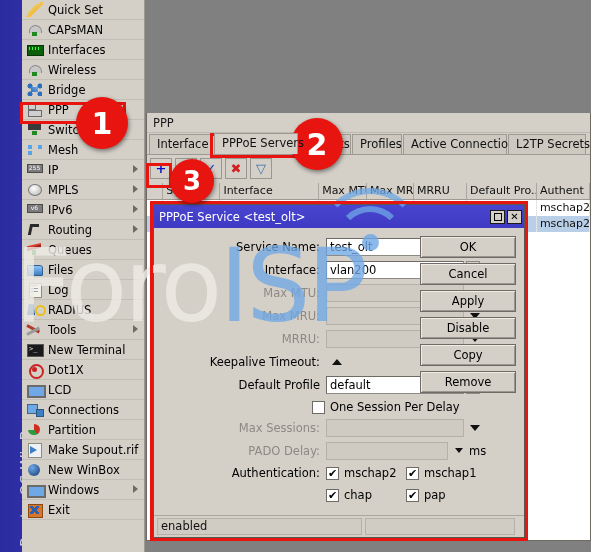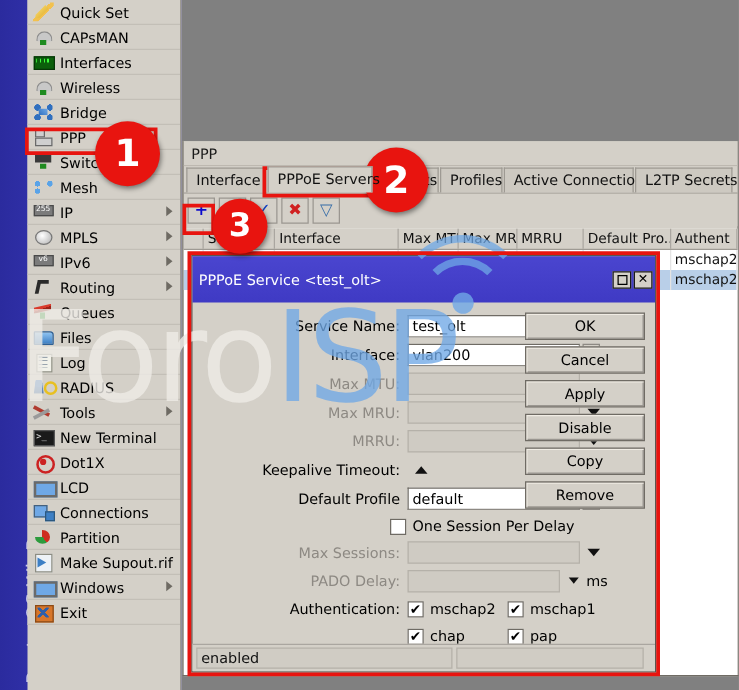--- a/index.html
+++ b/index.html
@@ -215,21 +215,21 @@
         white-space: nowrap; overflow: hidden; color: #111; }
 
   
   #dlg {
     position: absolute; left: 153px; top: 204px; width: 372px; height: 334px;
     background: #d4d0c8;
     border: 1px solid #5a5650;
     box-shadow: 1px 1px 0 rgba(0,0,0,.25);
   }
   #dlg-title {
-    height: 37px;
+    height: 23px;
     background: linear-gradient(to bottom,#4a45cf,#3f3ac4);
     color: #fff; font-size: 11.5px;
     display: flex; align-items: center;
     padding: 0 2px 0 5px;
   }
   #dlg-title .t { flex: 1; }
   .tb-btn {
     width: 15px; height: 14px; margin-left: 2px;
     background: #d4d0c8; border: 1px solid #1a1a1a;
     display: flex; align-items: center; justify-content: center;
@@ -414,20 +414,24 @@
           <span class="ico ic-meta"></span>
           <span class="lbl">Connections</span>
         </div>
         <div class="mi">
           <span class="ico ic-part"></span>
           <span class="lbl">Partition</span>
         </div>
         <div class="mi">
           <span class="ico ic-supout"></span>
           <span class="lbl">Make Supout.rif</span>
+        </div>
+        <div class="mi">
+          <span class="ico ic-winbox"></span>
+          <span class="lbl">New WinBox</span>
         </div>
         <div class="mi">
           <span class="ico ic-windows"></span>
           <span class="lbl">Windows</span>
           <span class="arw"></span>
         </div>
         <div class="mi">
           <span class="ico ic-exit"></span>
           <span class="lbl">Exit</span>
         </div>

